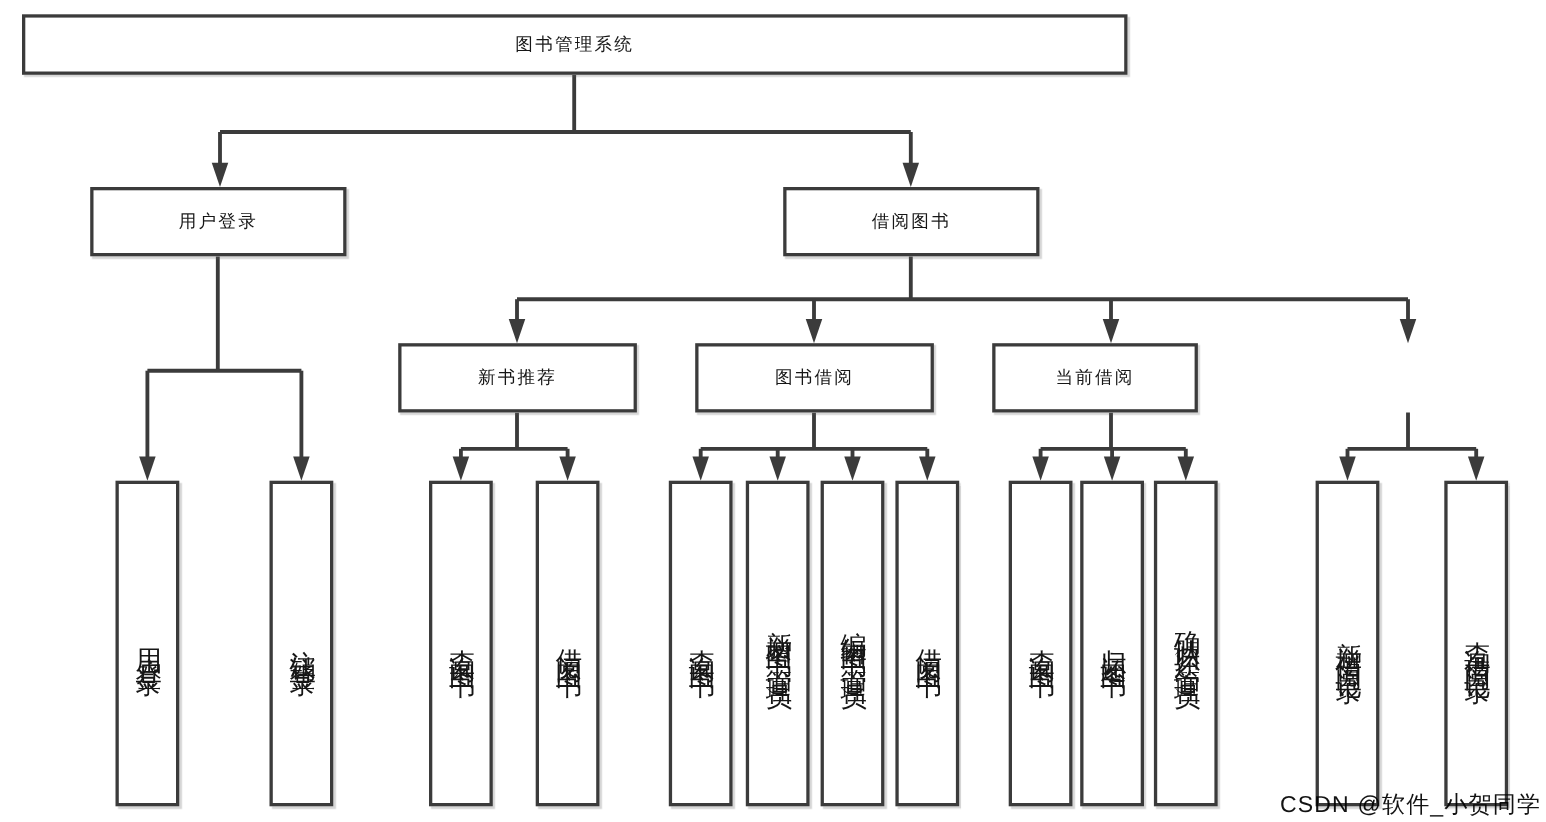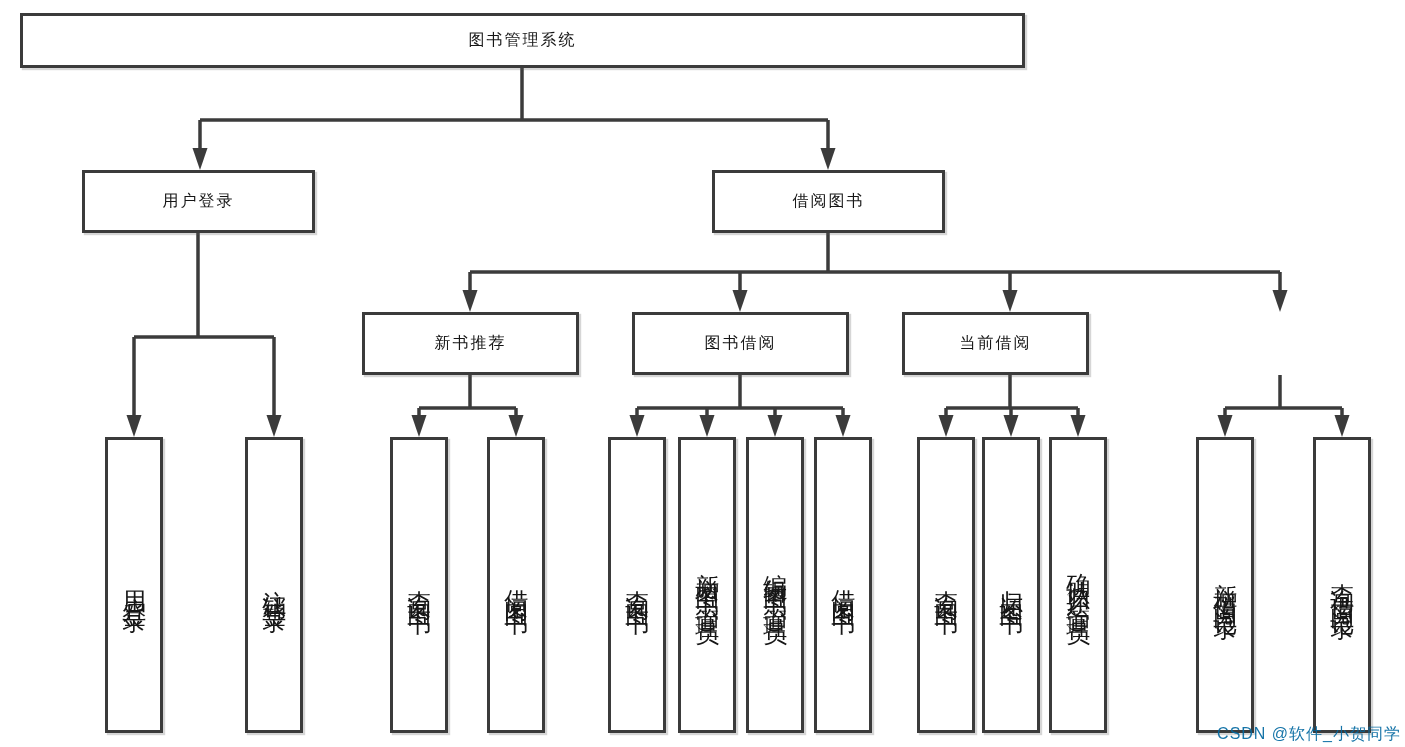--- a/index.html
+++ b/index.html
@@ -29,22 +29,22 @@
     writing-mode:vertical-rl;
     text-orientation:mixed;
     font-size:24px;
     letter-spacing:7px;
     line-height:1.1;
     color:#161616;
   }
   .watermark{
     position:absolute;
     right:4px;bottom:2px;
-    font-size:16px;
-    color:#0369a1;
+    font-size:21px;
+    color:#000000;
     opacity:.92;
     letter-spacing:1px;
     white-space:nowrap;
   }
 </style>
 </head>
 <body>
 
 <div class="stage">
 

